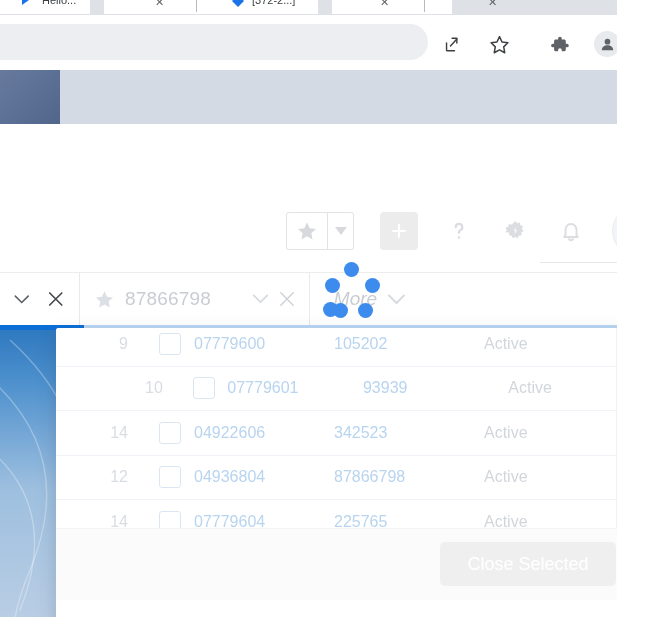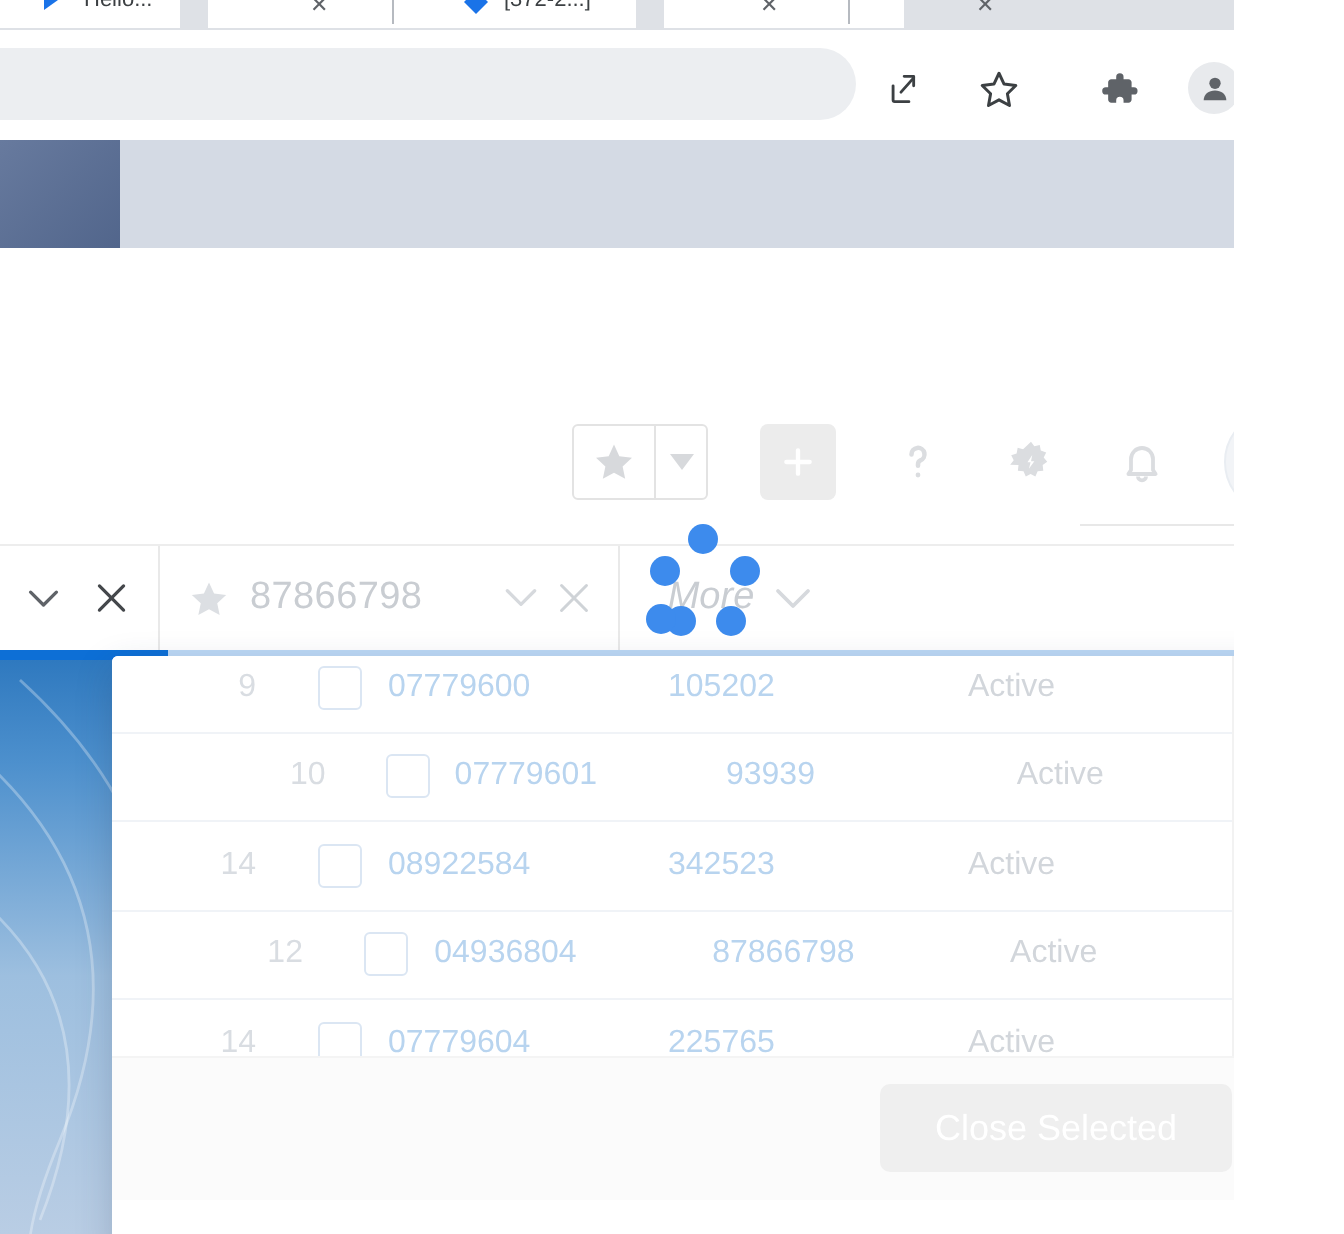--- a/index.html
+++ b/index.html
@@ -465,26 +465,26 @@
           <div class="c-a">07779601</div>
           <div class="c-b">93939</div>
           <div class="c-s">Active</div>
         </div>
 
         <div class="trow" style="top:83px;">
           <div class="c-num">14</div>
           <div class="c-chk">
               <div class="chkbox"></div>
             </div>
-          <div class="c-a">08922584</div>
+          <div class="c-a">04922606</div>
           <div class="c-b">342523</div>
           <div class="c-s">Active</div>
         </div>
 
-        <div class="trow" style="top:127.5px;padding-left:24px;">
+        <div class="trow" style="top:127.5px;">
           <div class="c-num">12</div>
           <div class="c-chk">
               <div class="chkbox"></div>
             </div>
           <div class="c-a">04936804</div>
           <div class="c-b">87866798</div>
           <div class="c-s">Active</div>
         </div>
 
         <div class="trow" style="top:172px;">

